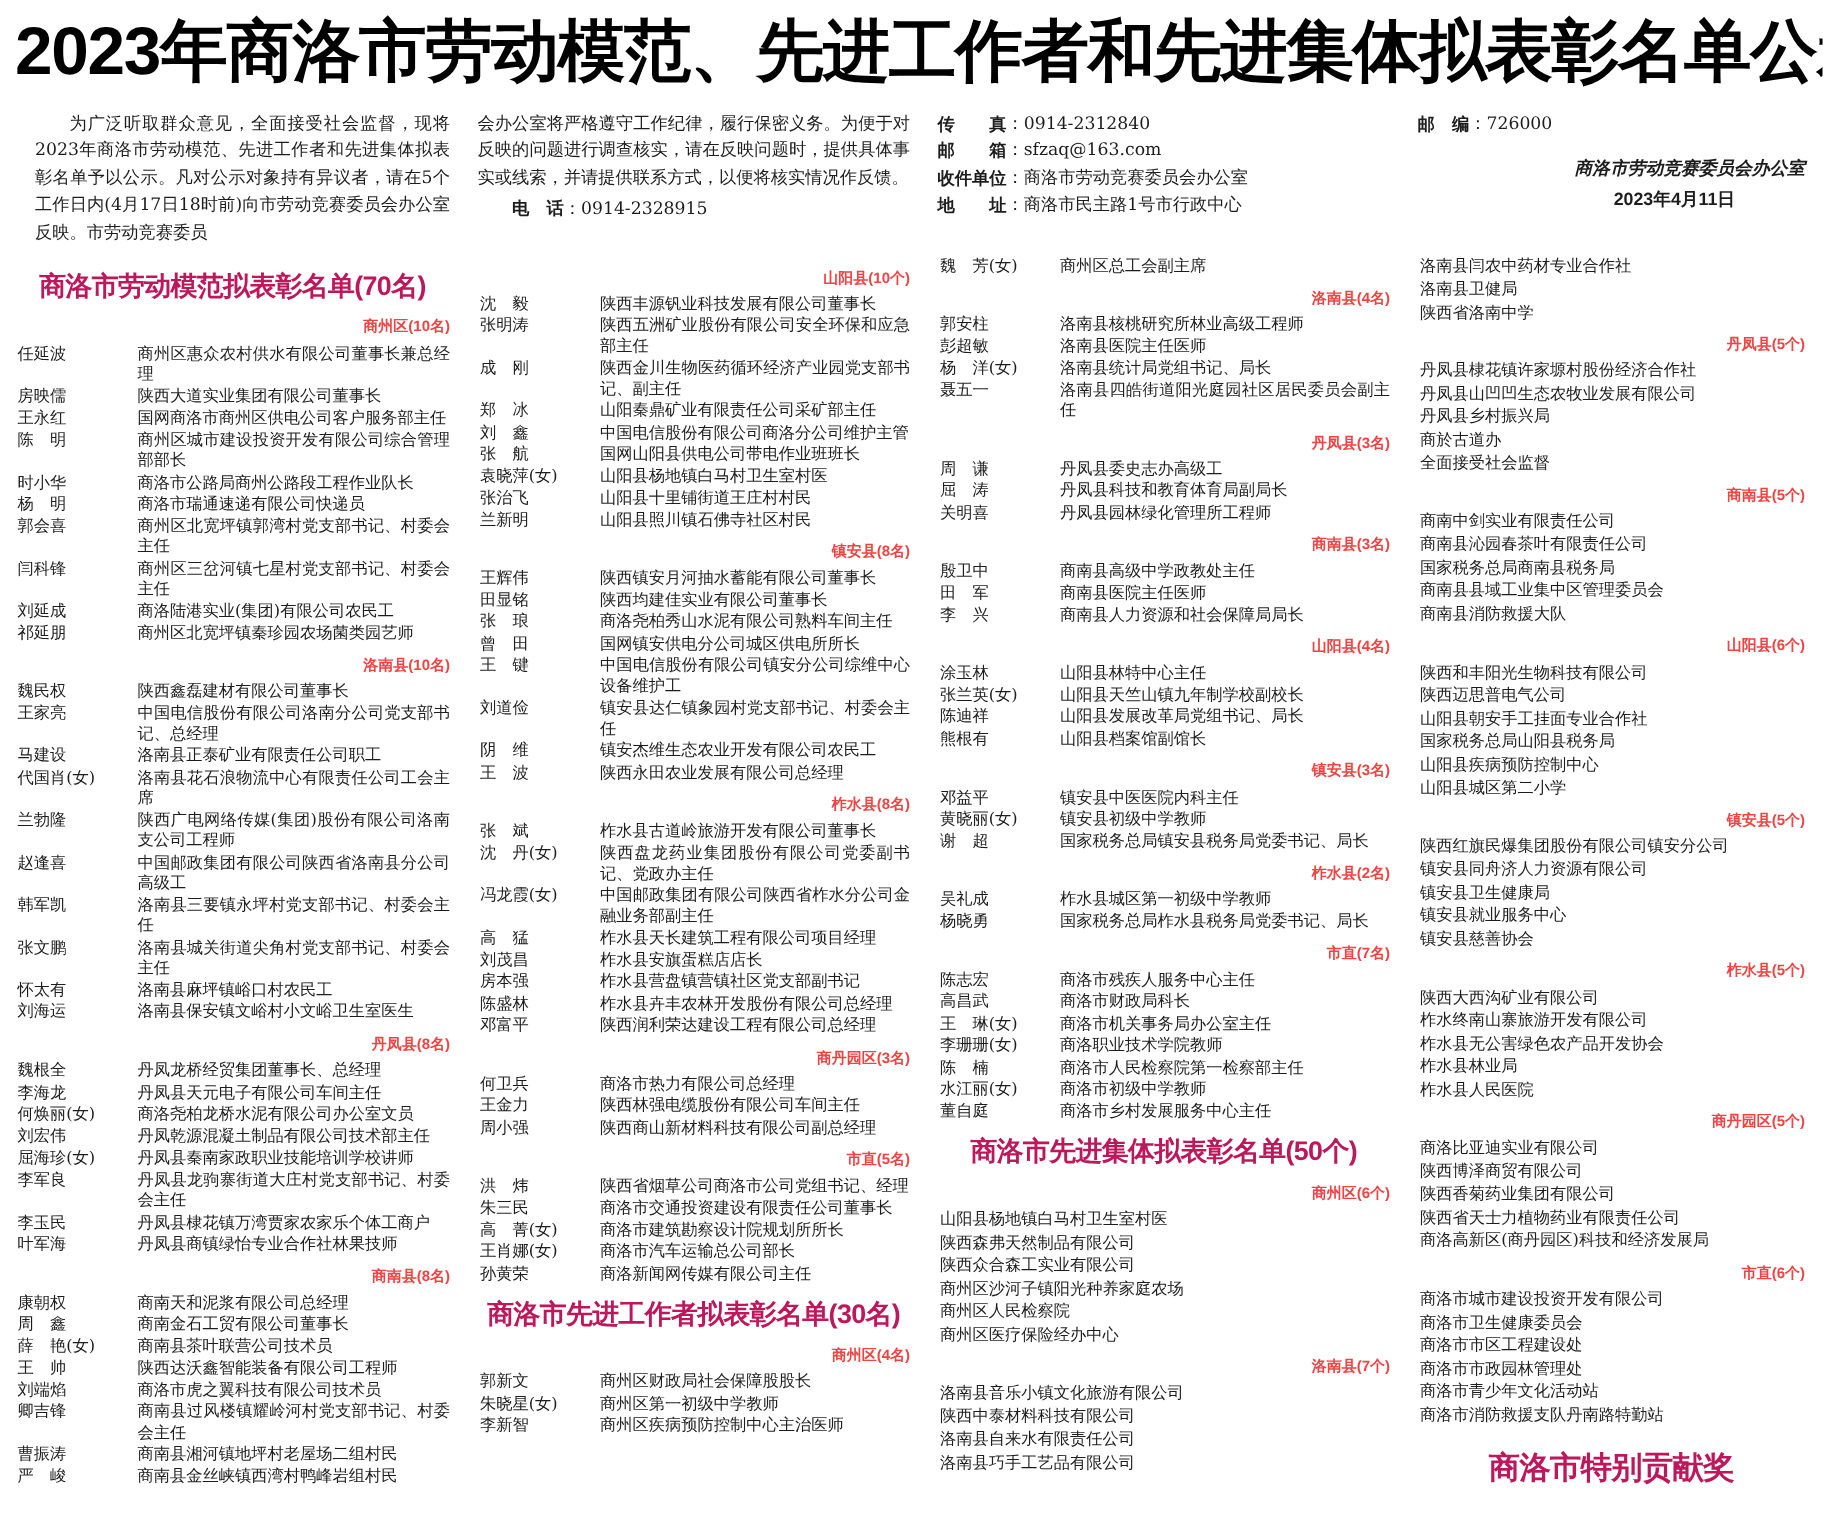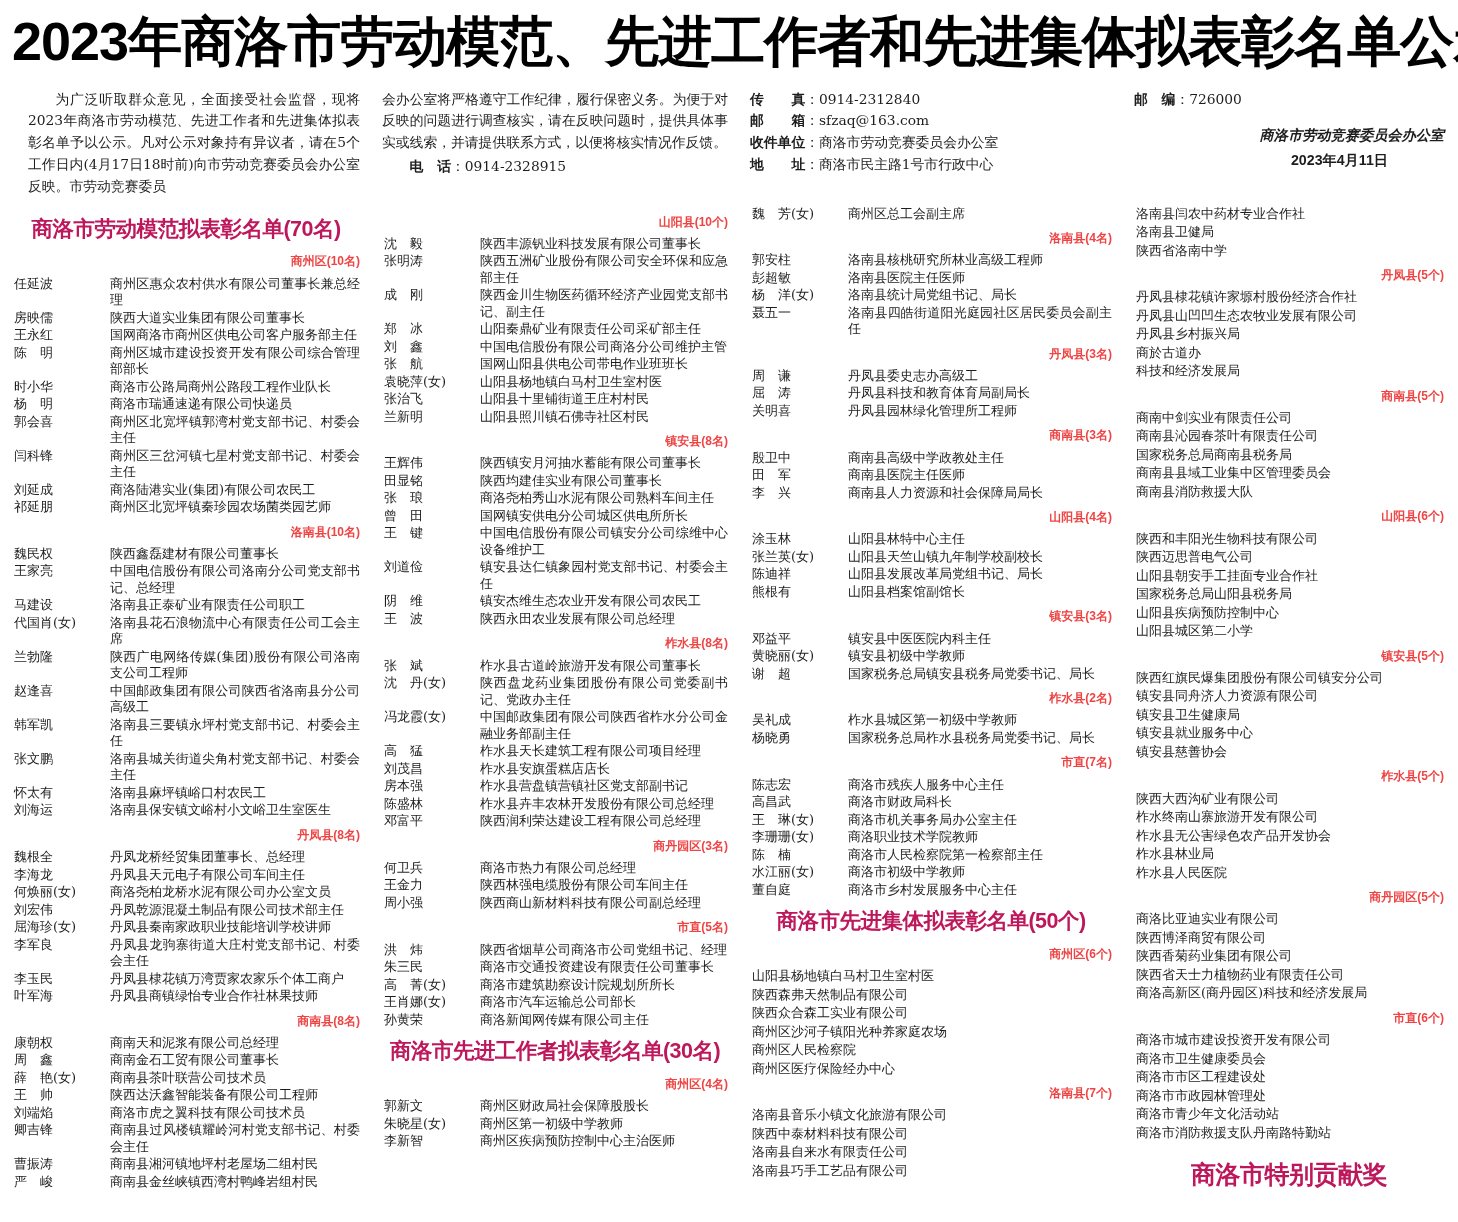--- a/index.html
+++ b/index.html
@@ -555,21 +555,21 @@
       </div>
       <div class="col">
         <div class="org">洛南县闫农中药材专业合作社</div>
         <div class="org">洛南县卫健局</div>
         <div class="org">陕西省洛南中学</div>
         <div class="h2">丹凤县(5个)</div>
         <div class="org">丹凤县棣花镇许家塬村股份经济合作社</div>
         <div class="org">丹凤县山凹凹生态农牧业发展有限公司</div>
         <div class="org">丹凤县乡村振兴局</div>
         <div class="org">商於古道办</div>
-        <div class="org">科技和经济发展局</div>
+        <div class="org">全面接受社会监督</div>
         <div class="h2">商南县(5个)</div>
         <div class="org">商南中剑实业有限责任公司</div>
         <div class="org">商南县沁园春茶叶有限责任公司</div>
         <div class="org">国家税务总局商南县税务局</div>
         <div class="org">商南县县域工业集中区管理委员会</div>
         <div class="org">商南县消防救援大队</div>
         <div class="h2">山阳县(6个)</div>
         <div class="org">陕西和丰阳光生物科技有限公司</div>
         <div class="org">陕西迈思普电气公司</div>
         <div class="org">山阳县朝安手工挂面专业合作社</div>

